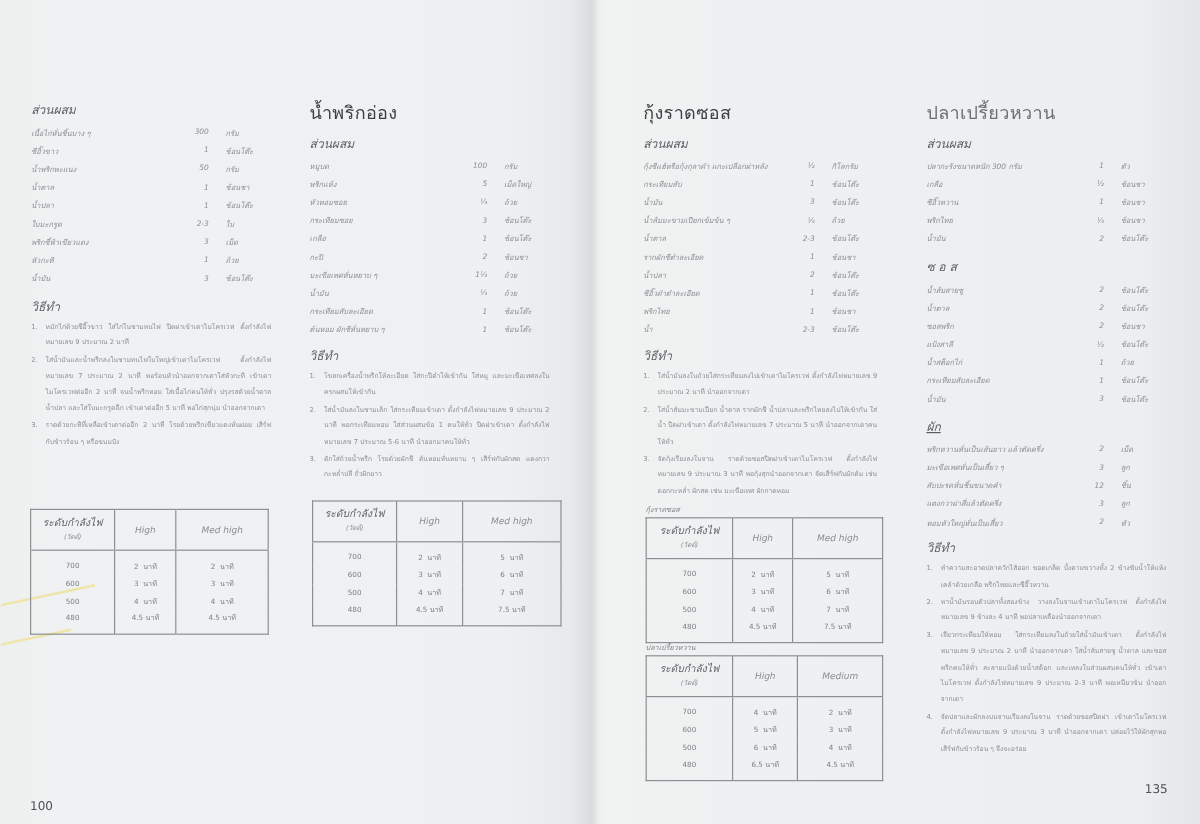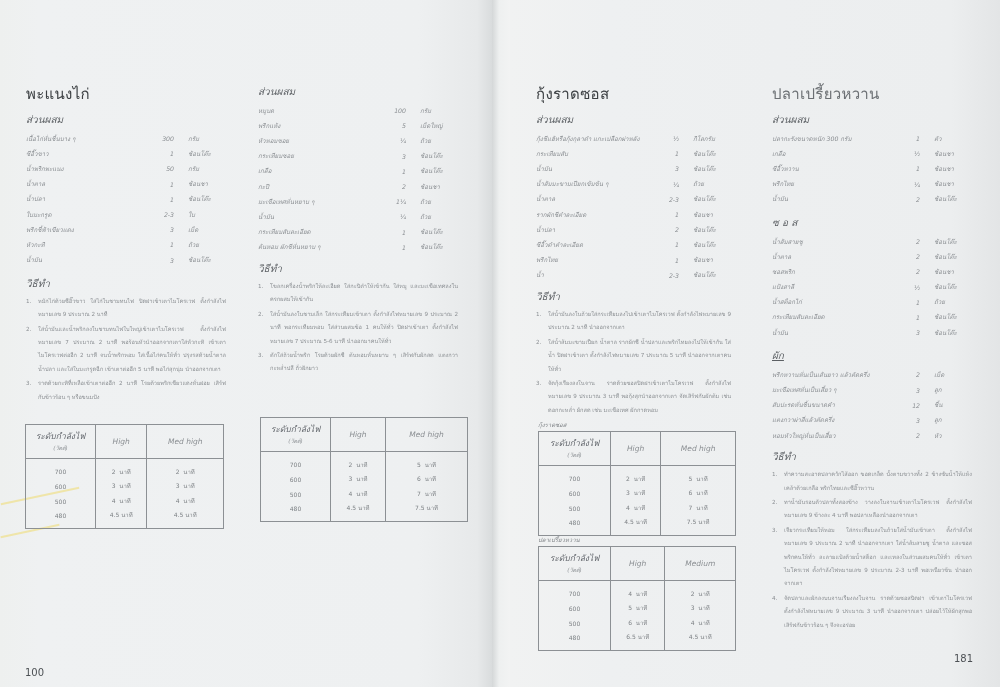--- a/index.html
+++ b/index.html
@@ -104,21 +104,20 @@
 </style>
 </head>
 <body>
 
 <div class="spread">
   <div class="page page-left">
     <div class="stain" style="top:495px;"></div>
     <div class="stain" style="top:530px;width:60px;"></div>
 
     <div class="col" style="left:26px;width:200px;">
-      <div class="title">พะแนงไก่</div>
       <div class="section">ส่วนผสม</div>
       <div>
         <div class="ing">
             <span class="name">เนื้อไก่หั่นชิ้นบาง ๆ</span>
             <span class="qty">300</span>
             <span class="unit">กรัม</span>
           </div>
         <div class="ing">
             <span class="name">ซีอิ๊วขาว</span>
             <span class="qty">1</span>
@@ -200,20 +199,21 @@
           </tr>
       <tr class="last">
             <td style="border-left:none;">480</td>
             <td><span>4.5</span>&nbsp;<span>นาที</span></td>
             <td><span>4.5</span>&nbsp;<span>นาที</span></td>
           </tr>
     </tbody>
       </table>
 
     <div class="col" style="left:258px;width:200px;">
+      <div class="title">น้ำพริกอ่อง</div>
       <div class="section">ส่วนผสม</div>
       <div>
         <div class="ing">
             <span class="name">หมูบด</span>
             <span class="qty">100</span>
             <span class="unit">กรัม</span>
           </div>
         <div class="ing">
             <span class="name">พริกแห้ง</span>
             <span class="qty">5</span>
@@ -561,15 +561,15 @@
             <span class="num">3.</span>
             <span class="txt">เจียวกระเทียมให้หอม ใส่กระเทียมลงในถ้วยใส่น้ำมันเข้าเตา ตั้งกำลังไฟหมายเลข 9 ประมาณ 2 นาที นำออกจากเตา ใส่น้ำส้มสายชู น้ำตาล และซอสพริกคนให้ทั่ว ละลายแป้งด้วยน้ำสต็อก และเทลงในส่วนผสมคนให้ทั่ว เข้าเตาไมโครเวฟ ตั้งกำลังไฟหมายเลข 9 ประมาณ 2-3 นาที พอเหนียวข้น นำออกจากเตา</span>
           </div>
         <div class="step">
             <span class="num">4.</span>
             <span class="txt">จัดปลาและผักลงบนจานเรียงลงในจาน ราดด้วยซอสปิดฝา เข้าเตาไมโครเวฟ ตั้งกำลังไฟหมายเลข 9 ประมาณ 3 นาที นำออกจากเตา ปล่อยไว้ให้ผักสุกพอ เสิร์ฟกับข้าวร้อน ๆ จึงจะอร่อย</span>
           </div>
       </div>
     </div>
 
-    <div class="pnum" style="left:444px;top:653px;">181</div>
+    <div class="pnum" style="left:444px;top:653px;">135</div>
   </div>
 </div>
 
 </body></html>

